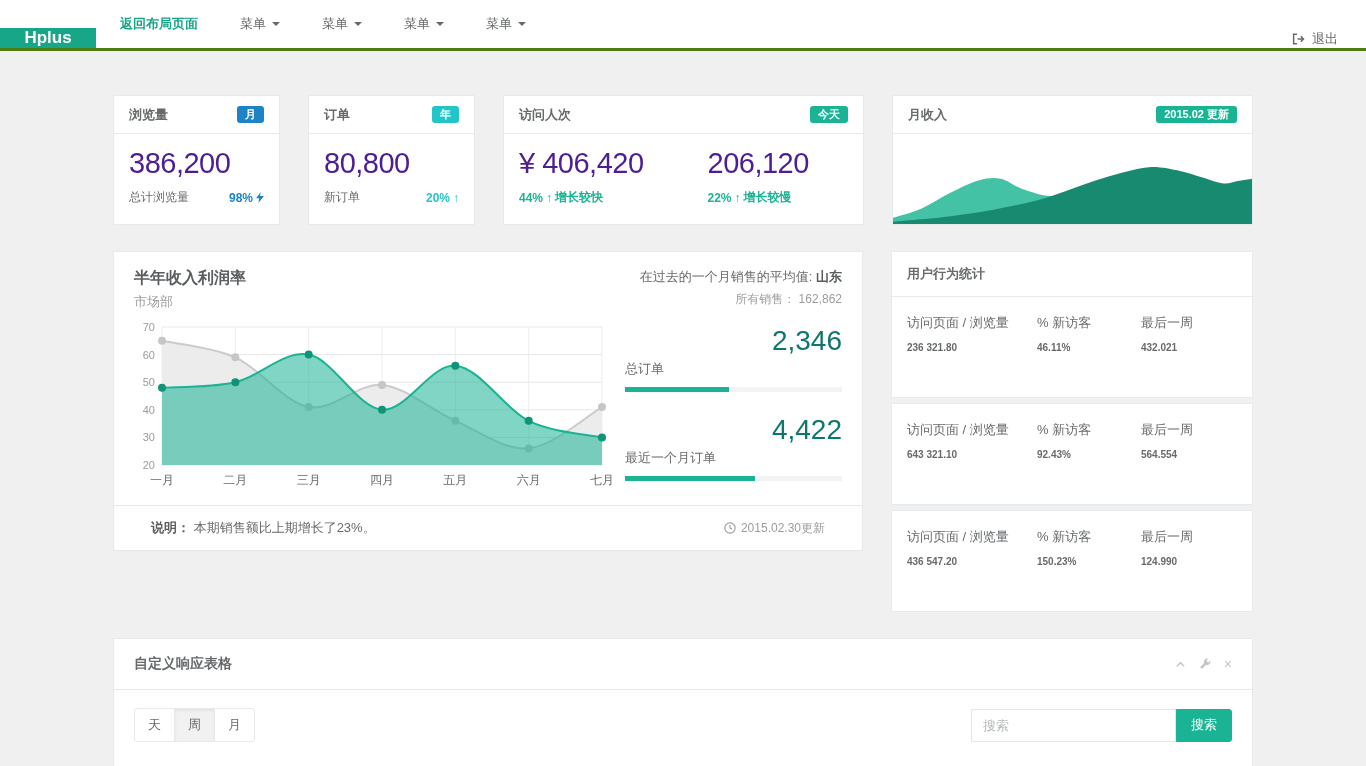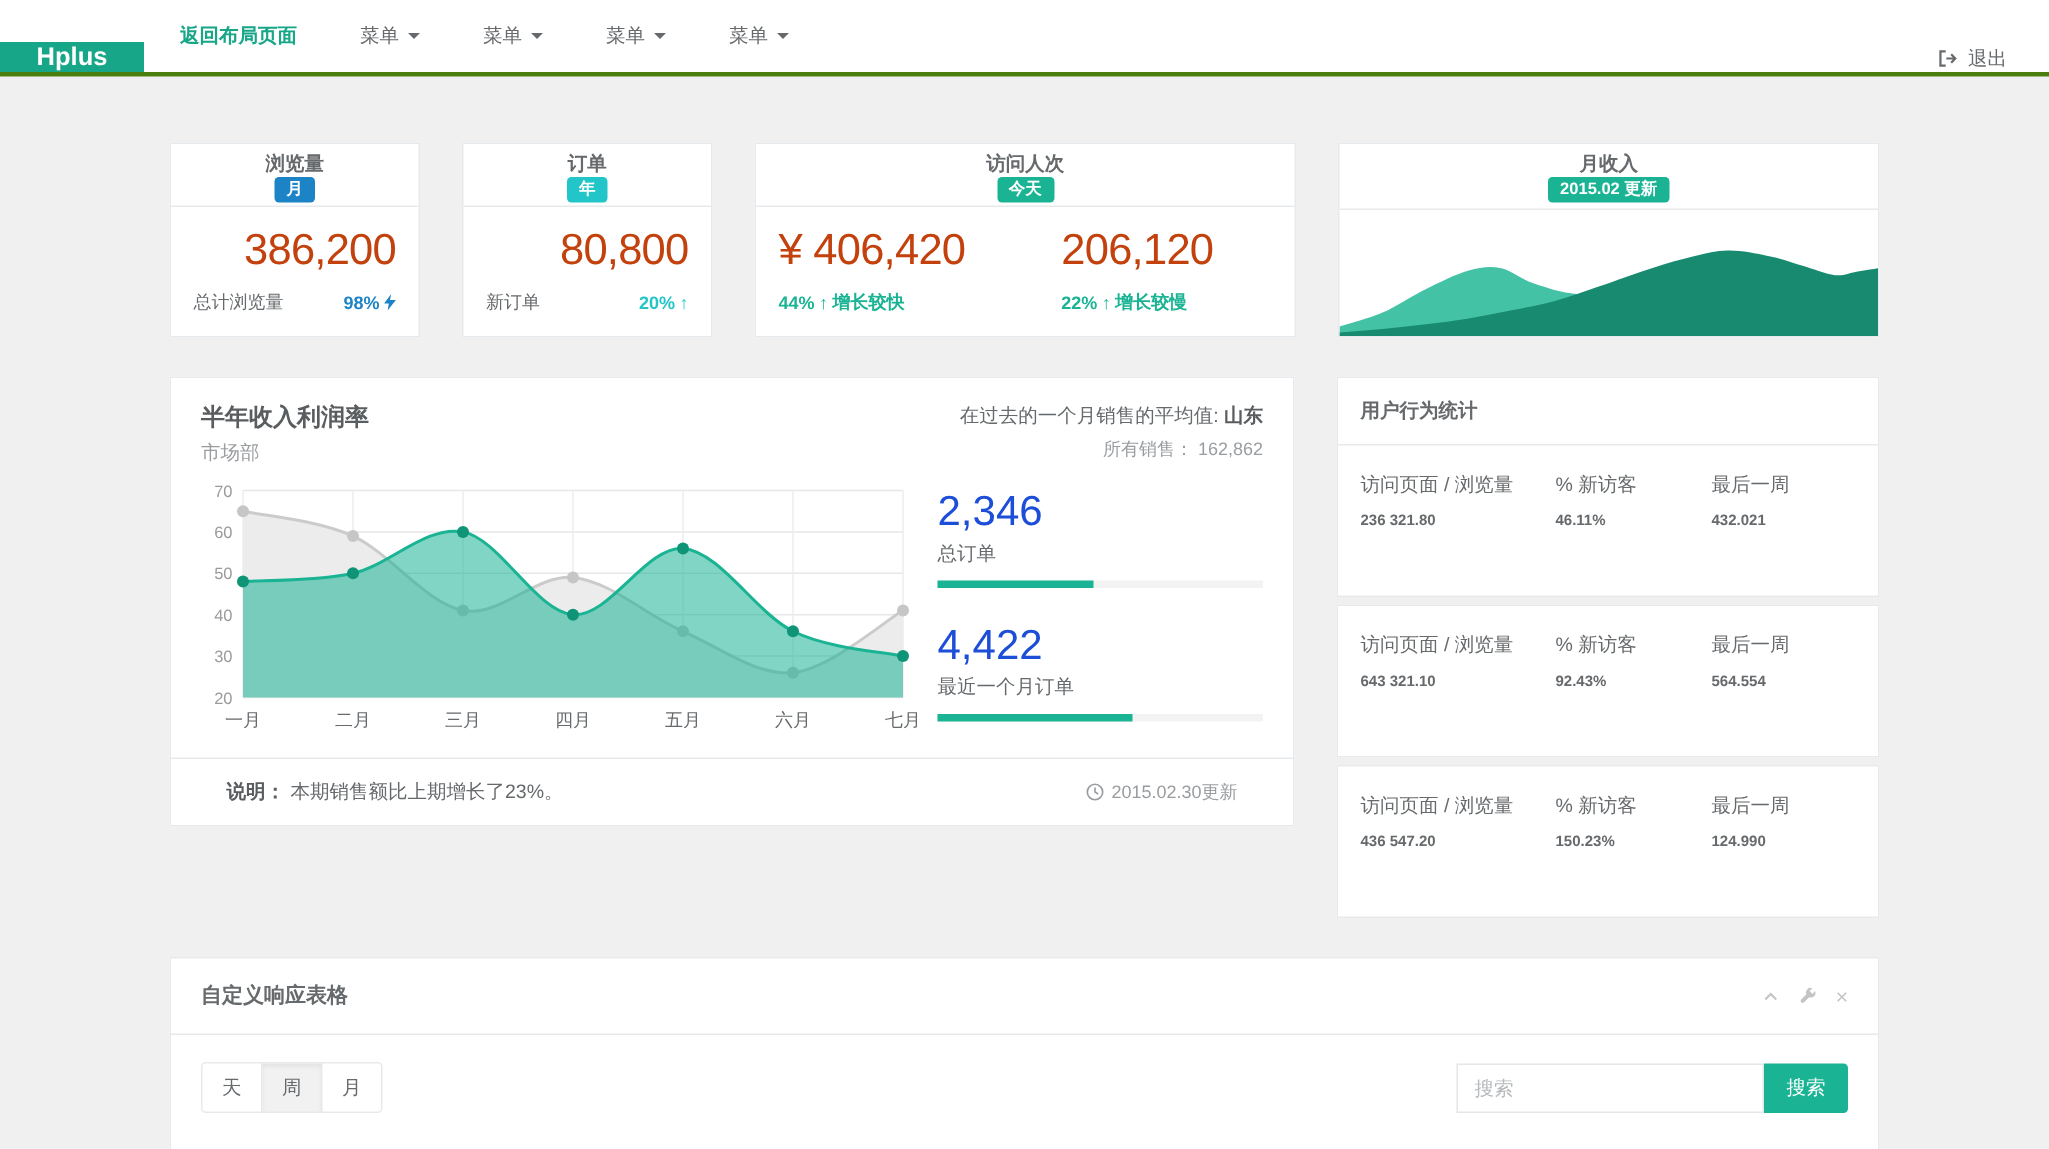--- a/index.html
+++ b/index.html
@@ -19,26 +19,26 @@
 
   
   .container { width:1140px; margin:0 auto; padding-top:44px; }
   .row { display:flex; justify-content:space-between; align-items:flex-start; }
   .stats-row { margin-bottom:26px; }
   .card { background:#fff; border:1px solid #e7eaec; }
 
   
   .stat-card { width:167px; height:130px; display:flex; flex-direction:column; }
   .stat-card.wide { width:361px; }
-  .card-header { display:flex; align-items:center; justify-content:space-between; padding:4px 15px; border-bottom:1px solid #e7eaec; min-height:38px;flex-direction:column; }
+  .card-header { display:flex; align-items:center; justify-content:space-between; padding:4px 15px; border-bottom:1px solid #e7eaec; min-height:38px; }
   .card-title { font-size:13px; font-weight:700; color:#676a6c; }
   .badge { font-size:11px; font-weight:600; color:#fff; padding:3px 8px; border-radius:3px; line-height:1; white-space:nowrap; }
   .badge-blue { background:#1c84c6; } .badge-info { background:#23c6c8; } .badge-green { background:#1ab394; }
   .stat-body { padding:13px 15px 14px; }
-  .stat-value { font-size:29px; font-weight:300; color:#c2410c; margin-bottom:9px; white-space:nowrap; letter-spacing:-0.5px;text-align:right; }
+  .stat-value { font-size:29px; font-weight:300; color:#4c1d95; margin-bottom:9px; white-space:nowrap; letter-spacing:-0.5px; }
   .stat-meta { display:flex; justify-content:space-between; align-items:center; font-size:12px; color:#676a6c; }
   .pct { font-weight:700; display:flex; align-items:center; gap:3px; }
   .pct-blue { color:#1c84c6; } .pct-info { color:#23c6c8; } .pct-green { color:#1ab394; font-size:12px; }
   .visits-body { display:flex; padding:13px 15px 14px; gap:64px; }
   .arrow-up { font-weight:700; }
   .income-chart { display:block; width:100%; height:78px; margin-top:auto; }
 
   
   .main-row { margin-bottom:26px; }
   .sales-card { width:750px; height:300px; padding:16px 20px 0; position:relative; }
@@ -47,21 +47,21 @@
   .sales-sub { font-size:13px; color:#9a9da0; margin-top:4px; }
   .sales-info { text-align:right; font-size:13px; }
   .sales-info .line1 { color:#676a6c; }
   .sales-info .line1 b { color:#5a5d5f; }
   .sales-info .line2 { color:#9a9da0; font-size:12px; margin-top:5px; }
   .sales-body { display:flex; justify-content:space-between; }
   .sales-chart { width:480px; height:172px; }
   .tick { fill:#9b9b9b; font-size:11px; }
   .xtick { fill:#676a6c; font-size:12px; }
   .sales-stats { width:217px; padding-top:6px; }
-  .order-value { font-size:28px; font-weight:300; color:#1d4ed8; }
+  .order-value { font-size:28px; font-weight:300; color:#0f766e;text-align:right; }
   .order-label { font-size:13px; color:#676a6c; margin:3px 0 9px; }
   .progress { height:5px; background:#f3f3f4; margin-bottom:22px; width:100%; }
   .progress-bar { height:100%; background:#1ab394; }
   .sales-footer { position:absolute; left:0; right:0; bottom:0; border-top:1px solid #e7eaec; padding:13px 37px; display:flex; justify-content:space-between; align-items:center; font-size:13px; }
   .note b { color:#5a5d5f; }
   .update { color:#9a9da0; font-size:12px; display:flex; align-items:center; gap:5px; }
 
   
   .user-col { width:362px; }
   .user-block { background:#fff; border:1px solid #e7eaec; }

